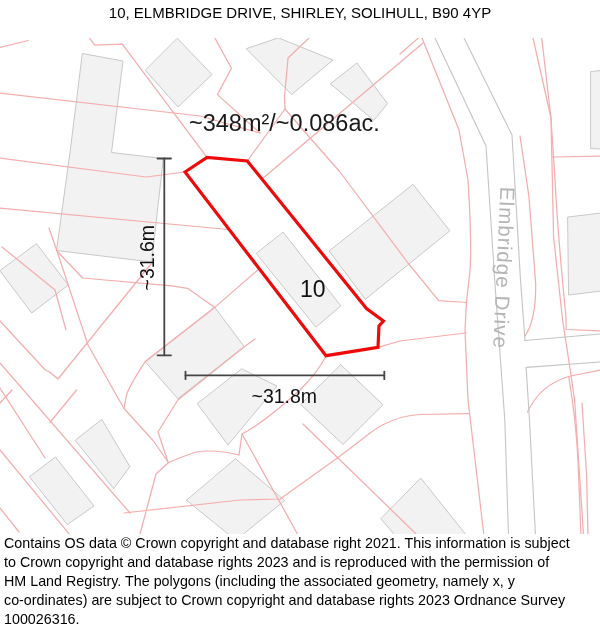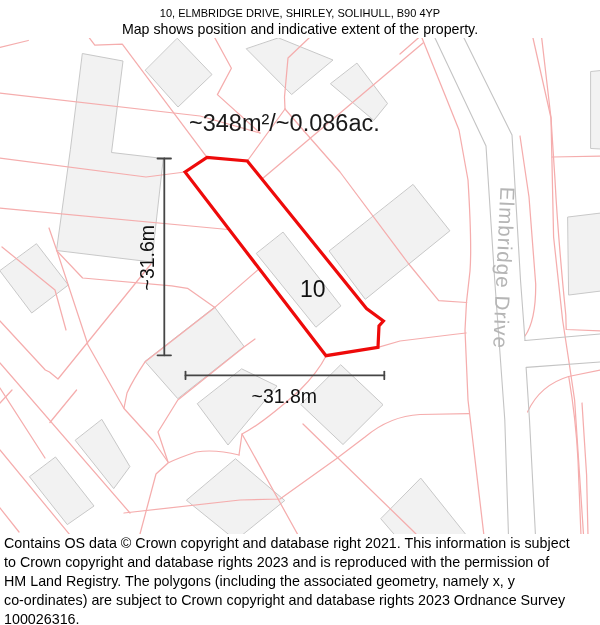--- a/index.html
+++ b/index.html
@@ -1,29 +1,28 @@
 <!DOCTYPE html>
 <html><head>
 <meta charset="utf-8">
 <style>
   html,body{margin:0;padding:0;background:#ffffff;}
   .page{position:relative;width:600px;height:625px;background:#fff;overflow:hidden;
         font-family:"Liberation Sans", sans-serif;}
   .title{position:absolute;top:0;left:0;width:600px;text-align:center;color:#000;
-         font-size:11px;line-height:16px;}
+         font-size:15px;line-height:16px;}
   .footer{position:absolute;top:534px;left:4px;width:592px;color:#000;
           font-size:14.3px;line-height:19px;text-align:left;}
 </style>
 </head>
 <body>
 <div class="page">
 
   <div class="title" style="top:5px;">10, ELMBRIDGE DRIVE, SHIRLEY, SOLIHULL, B90 4YP</div>
 
-  <div class="title" style="top:21px;font-size:14.2px;">Map shows position and indicative extent of the property.</div>
 
   <svg width="600" height="625" viewBox="0 0 600 625" style="position:absolute;top:0;left:0;" fill="none" stroke-linecap="round" stroke-linejoin="round">
     <defs>
       <clipPath id="mapclip">
           <rect x="0" y="38" width="600" height="496"></rect>
         </clipPath>
     </defs>
     <g clip-path="url(#mapclip)">
 
       <g fill="#f2f2f2" stroke="#c8c8c8" stroke-width="1">

